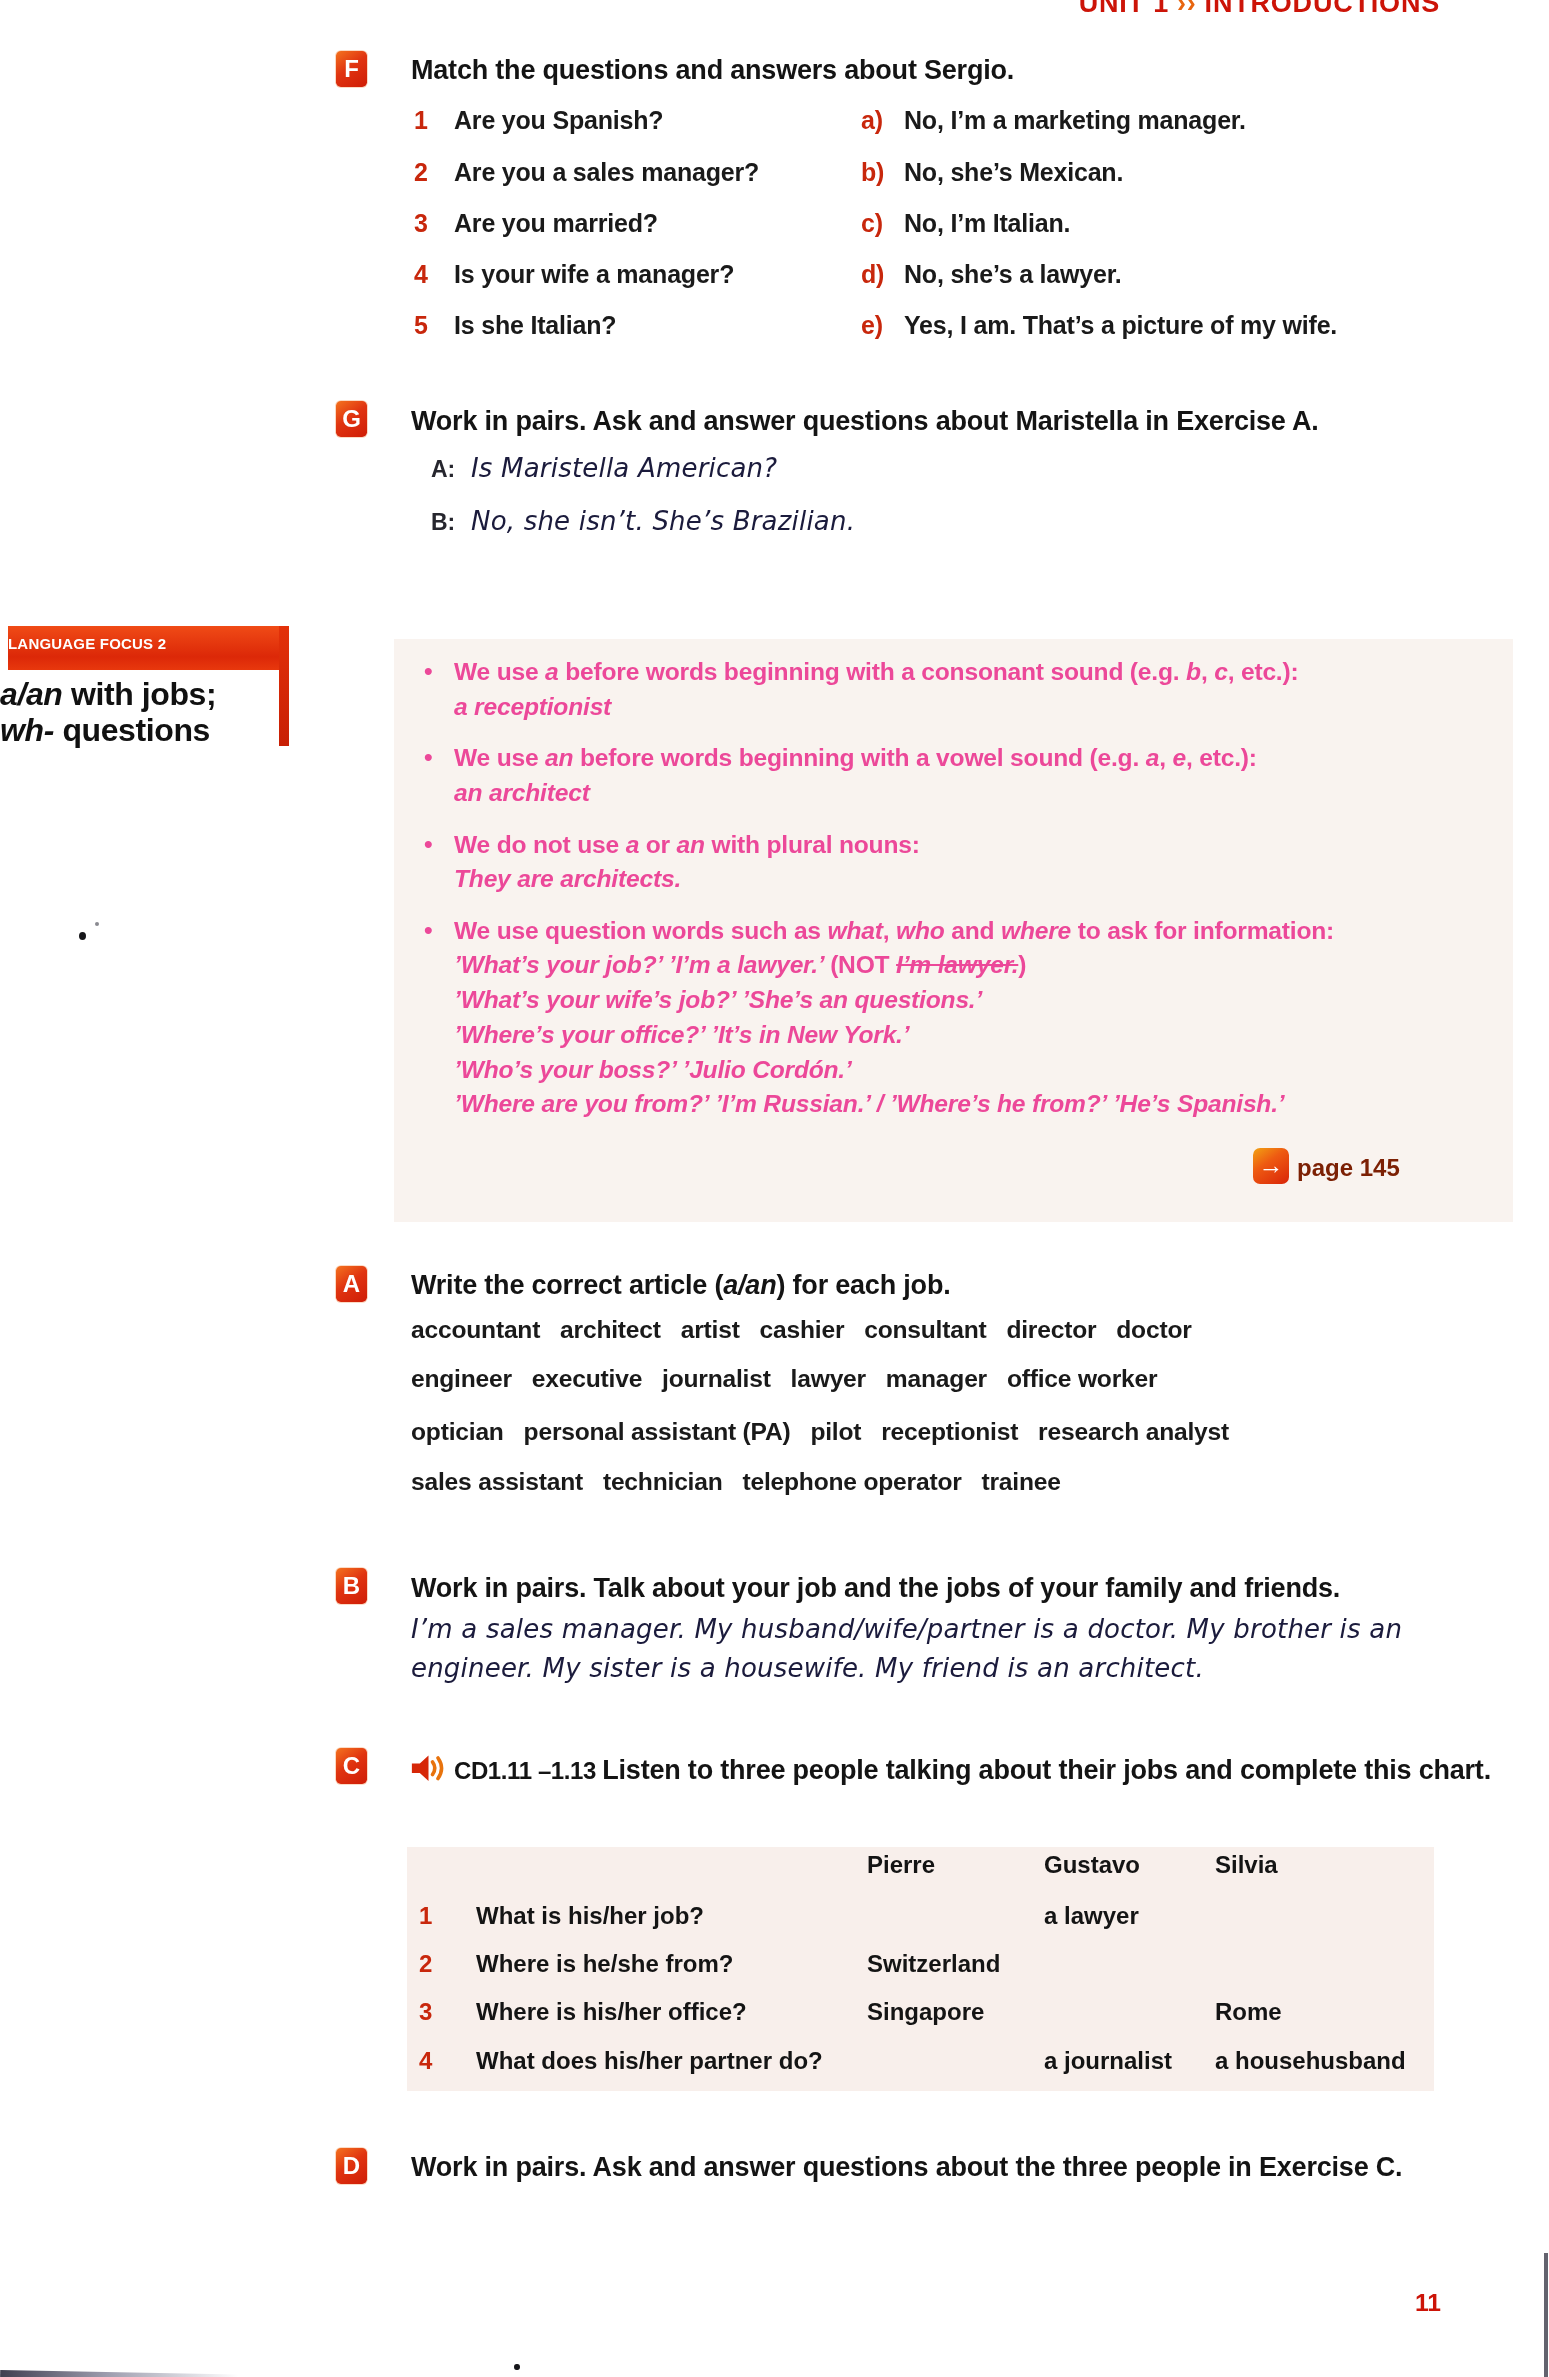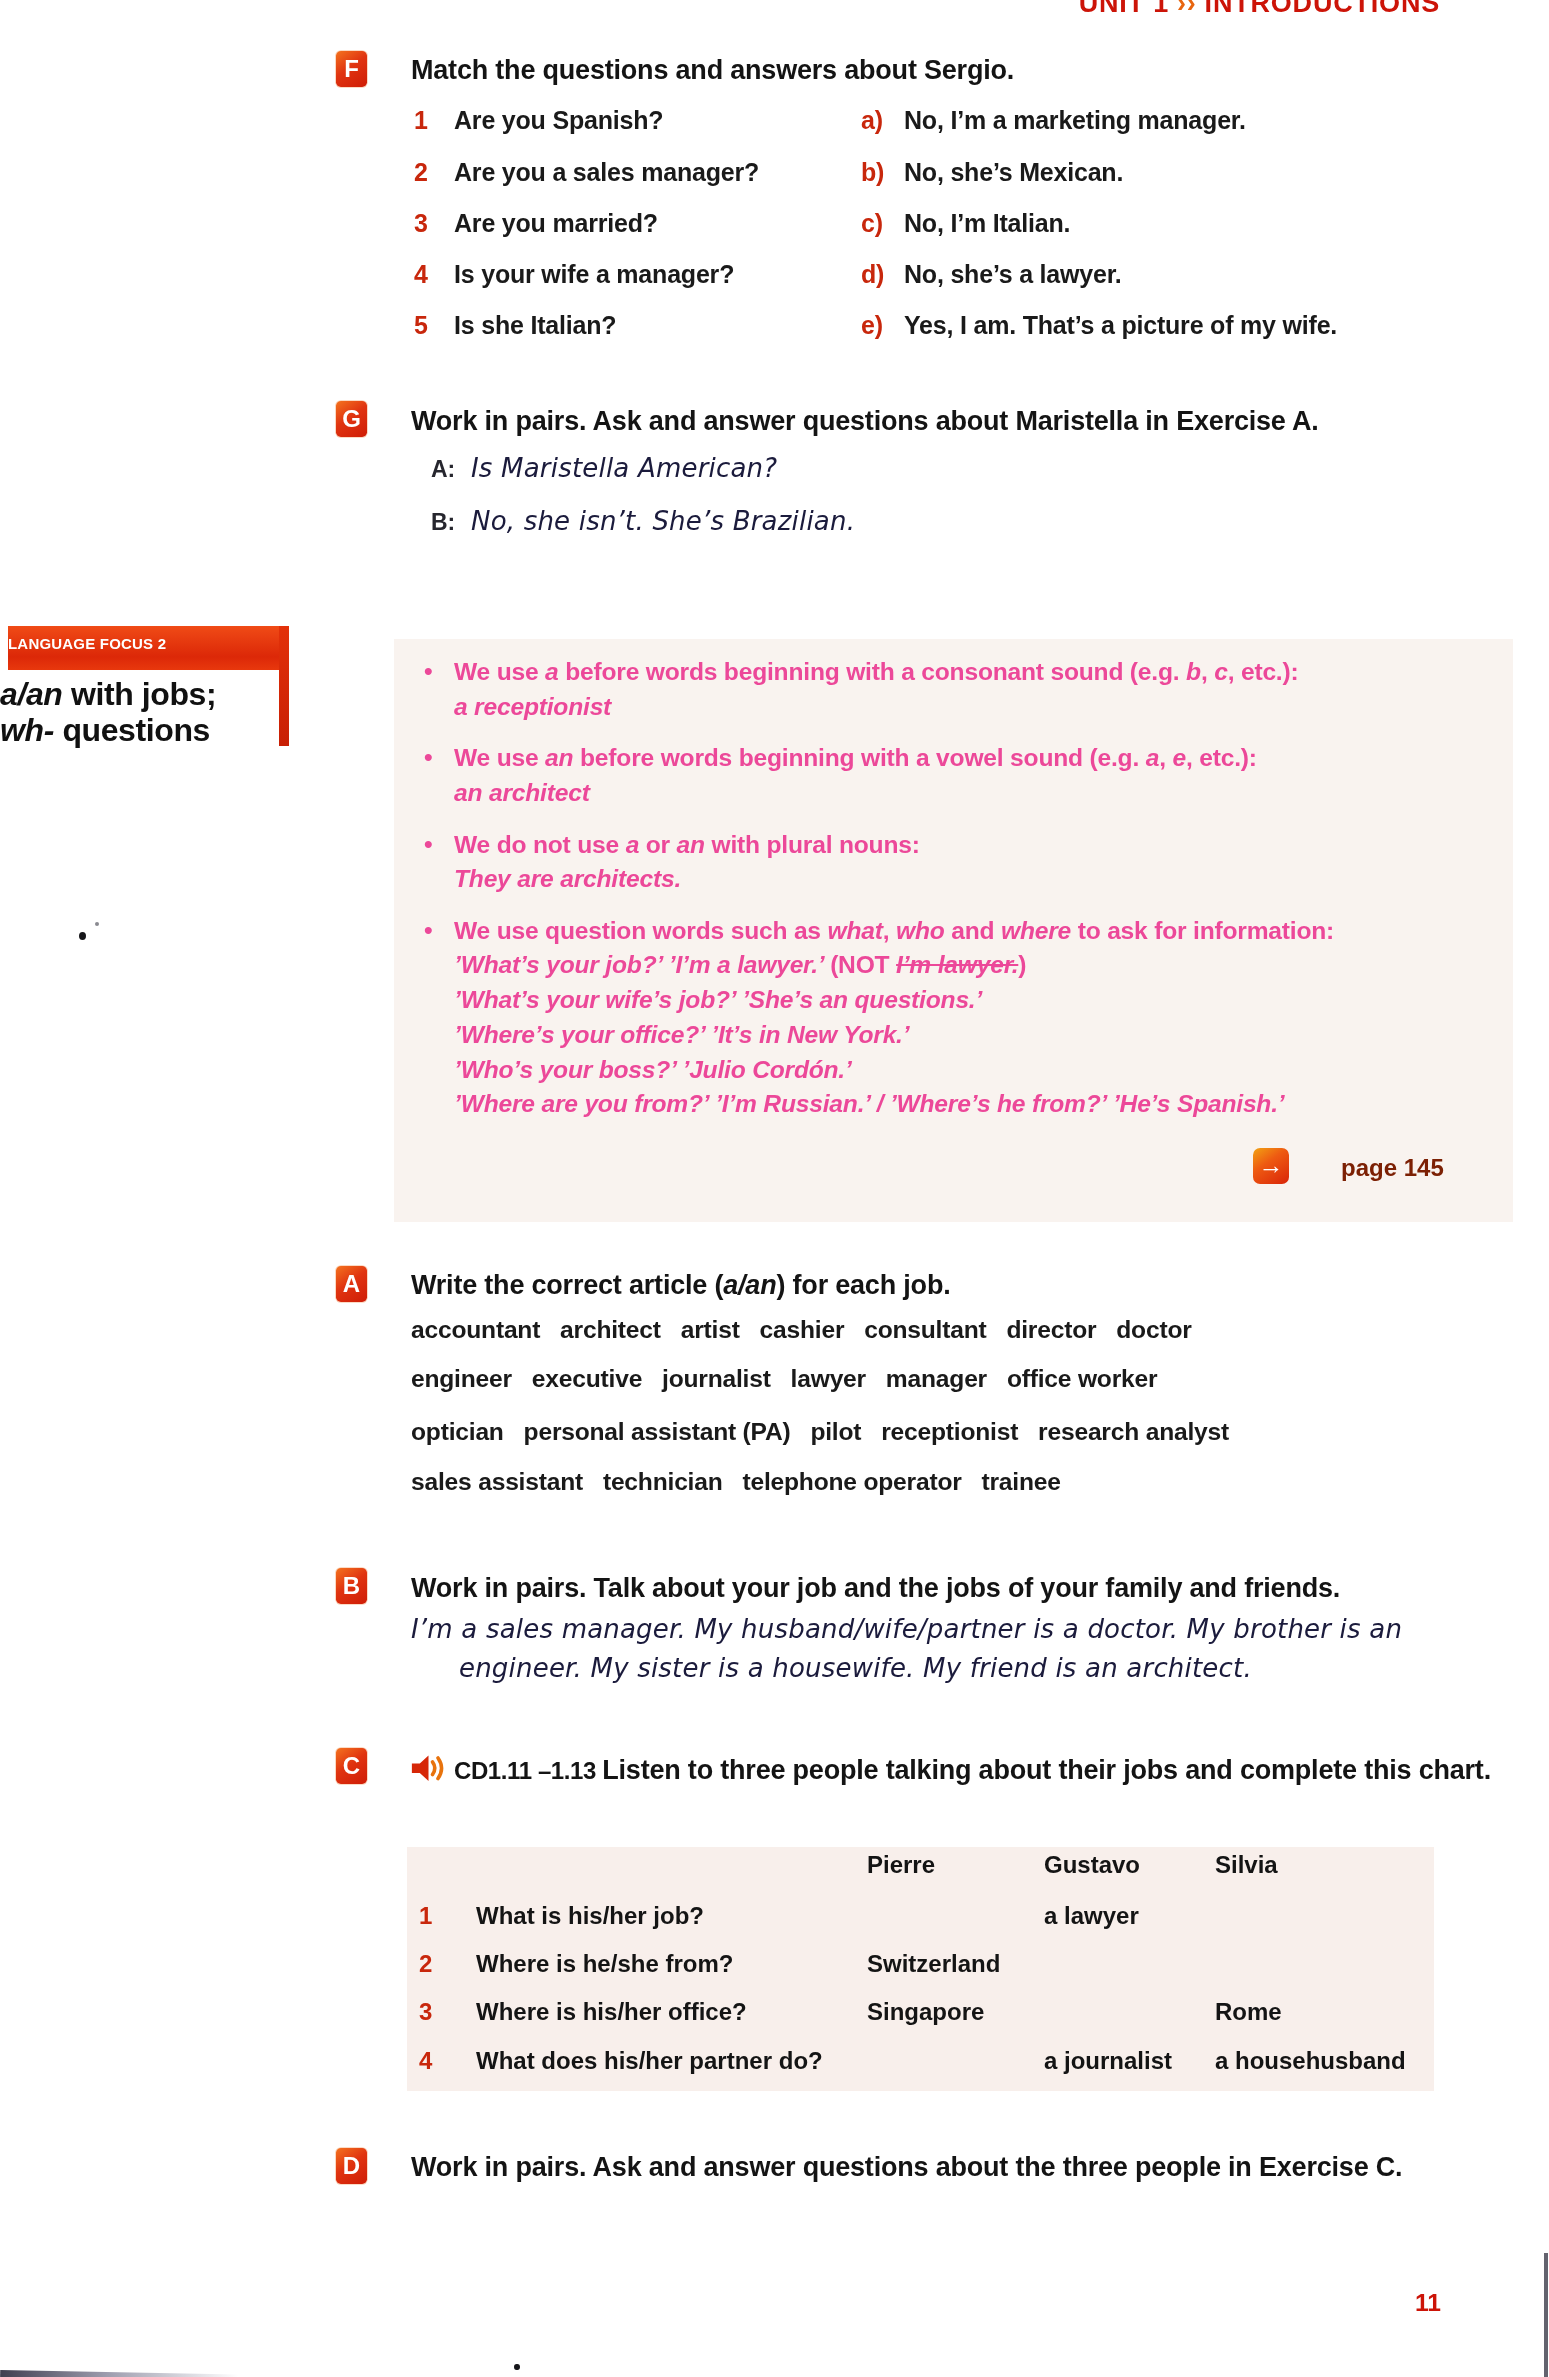--- a/index.html
+++ b/index.html
@@ -45,21 +45,21 @@
 
   .bullet-line{position:absolute;left:454px;font-size:24.6px;font-weight:bold;
                letter-spacing:-0.2px;white-space:nowrap;color:#ec4899;}
   .bullet-line.dot::before{content:"\2022";position:absolute;left:-30px;top:0;}
   .seg-i{font-style:italic;}
   .seg-s{font-style:italic;text-decoration:line-through;}
 
   .pageref-icon{position:absolute;left:1253px;top:1148px;width:36px;height:36px;border-radius:7.1px;
                 background:linear-gradient(145deg,#f2a313 0%,#ee5a12 40%,#d92408 100%);
                 color:#fff;text-align:center;line-height:34px;font-size:25px;font-weight:bold;}
-  .pageref-text{position:absolute;left:1297px;top:1154px;font-size:24px;font-weight:bold;color:#7c2004;margin-left:44px;}
+  .pageref-text{position:absolute;left:1297px;top:1154px;font-size:24px;font-weight:bold;color:#7c2004;}
 
   .words{position:absolute;left:411px;font-size:24.6px;font-weight:bold;letter-spacing:-0.2px;white-space:pre;}
 
   .c-title{position:absolute;left:411px;top:1751px;width:1113px;font-size:27px;font-weight:bold;
            letter-spacing:-0.2px;line-height:1.46;color:#141414;}
   .cd-label{font-size:24px;letter-spacing:-0.4px;}
   .spk-icon{display:inline-block;vertical-align:-3.2px;margin-right:8px;}
 
   .table-bg{position:absolute;left:407px;top:1847px;width:1027px;height:244px;background:#f8efeb;}
   .thead,.trow{position:absolute;left:0;width:1506px;height:32px;font-size:24px;font-weight:bold;
@@ -134,21 +134,21 @@
   <div class="marker" style="top:1266px">A</div>
   <div class="ex-title" style="top:1270px"><span>Write the correct article (</span><span class="seg-i">a/an</span><span>) for each job.</span></div>
   <div class="words" style="top:1316px">accountant   architect   artist   cashier   consultant   director   doctor</div>
   <div class="words" style="top:1418px">optician   personal assistant (PA)   pilot   receptionist   research analyst</div>
   <div class="words" style="top:1365px">engineer   executive   journalist   lawyer   manager   office worker</div>
   <div class="words" style="top:1468px">sales assistant   technician   telephone operator   trainee</div>
 
   <div class="marker" style="top:1568px">B</div>
   <div class="ex-title" style="top:1573px">Work in pairs. Talk about your job and the jobs of your family and friends.</div>
   <div class="hand" style="position:absolute;left:411px;top:1614px;white-space:nowrap;">I’m a sales manager. My husband/wife/partner is a doctor. My brother is an</div>
-  <div class="hand" style="position:absolute;left:411px;top:1653px;white-space:nowrap;margin-left:48px;">engineer. My sister is a housewife. My friend is an architect.</div>
+  <div class="hand" style="position:absolute;left:411px;top:1653px;white-space:nowrap;">engineer. My sister is a housewife. My friend is an architect.</div>
 
   <div class="marker" style="top:1748px">C</div>
   <div class="c-title">
     <svg class="spk-icon" width="35" height="28.5" viewBox="0 0 44 36">
       <polygon points="1,12 11,12 22,2 22,34 11,24 1,24" fill="#d62708"></polygon>
       <path d="M27 10 Q33 18 27 26" stroke="#e8730d" stroke-width="4.5" fill="none" stroke-linecap="round"></path>
       <path d="M34 5 Q43 18 34 31" stroke="#e8730d" stroke-width="4.5" fill="none" stroke-linecap="round"></path>
     </svg><span class="cd-label">CD1.11 –1.13 </span><span>Listen to three people talking about their jobs and complete this chart.</span>
   </div>
 

